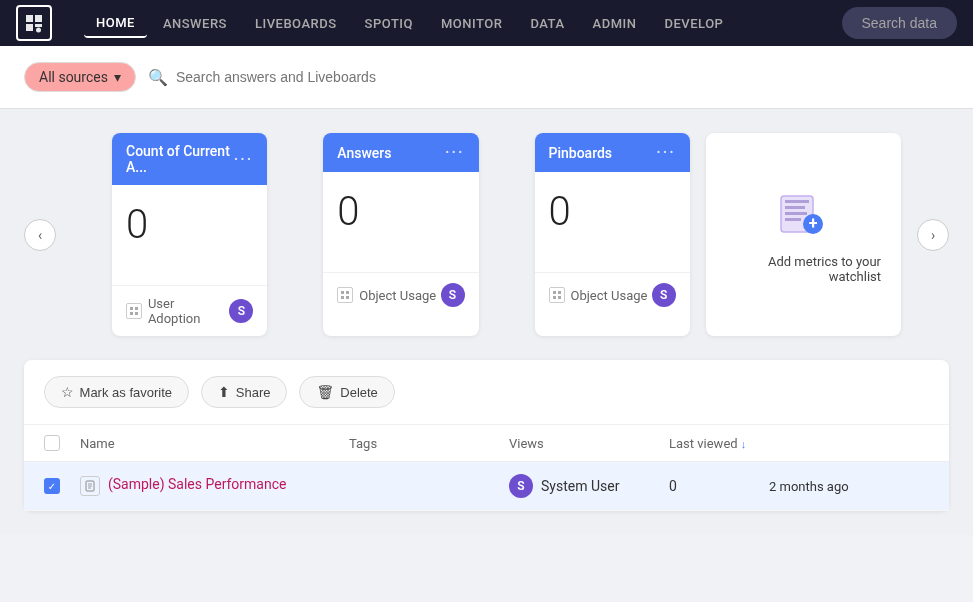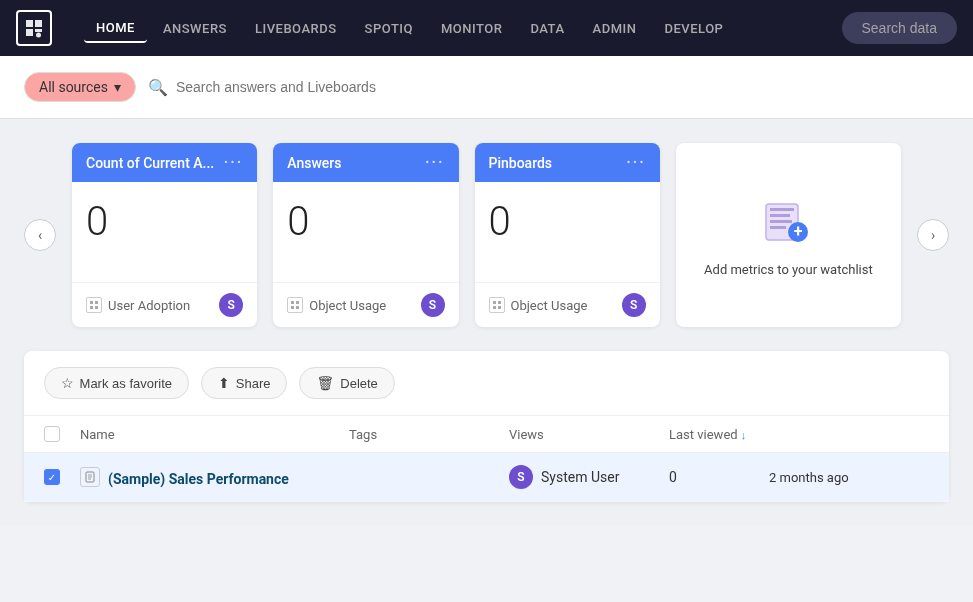--- a/index.html
+++ b/index.html
@@ -4,21 +4,21 @@
   <style>
     * { box-sizing: border-box; margin: 0; padding: 0; }
     body { font-family: -apple-system, BlinkMacSystemFont, 'Segoe UI', Roboto, sans-serif; background: #f0f2f5; width: 973px; height: 602px; overflow: hidden; }
 
     
     .top-nav {
       background: #1a1a2e;
       display: flex;
       align-items: center;
       padding: 0 16px;
-      height: 56px;
+      height: 46px;
       gap: 24px;
     }
     .logo {
       display: flex;
       align-items: center;
       margin-right: 8px;
     }
     .logo-icon {
       width: 36px;
       height: 36px;
@@ -132,20 +132,21 @@
       gap: 16px;
       flex: 1;
     }
     .metric-card {
       background: #fff;
       border-radius: 8px;
       overflow: hidden;
       flex: 1;
       box-shadow: 0 1px 4px rgba(0,0,0,0.08);
       min-width: 0;
+      margin-left: 40px;
     }
     .card-header {
       background: #4a7cf7;
       color: #fff;
       padding: 10px 14px;
       display: flex;
       align-items: center;
       justify-content: space-between;
       font-size: 14px;
       font-weight: 500;
@@ -284,24 +285,24 @@
       border: 2px solid #4a7cf7;
       border-radius: 3px;
       display: flex;
       align-items: center;
       justify-content: center;
       color: white;
       font-size: 10px;
     }
     .col-name {
       display: flex;
-      align-items: flex-end;
+      align-items: flex-start;
       gap: 8px;
-      color: #0c4a6e;
-      font-weight: 700;
+      color: #be185d;
+      font-weight: 400;
     }
     .col-author {
       display: flex;
       align-items: center;
       gap: 8px;
       color: #333;
     }
     .col-views { color: #333; }
     .col-last-viewed { color: #333; font-size: 13px; }
     .sort-indicator { color: #4a7cf7; font-size: 11px; }

